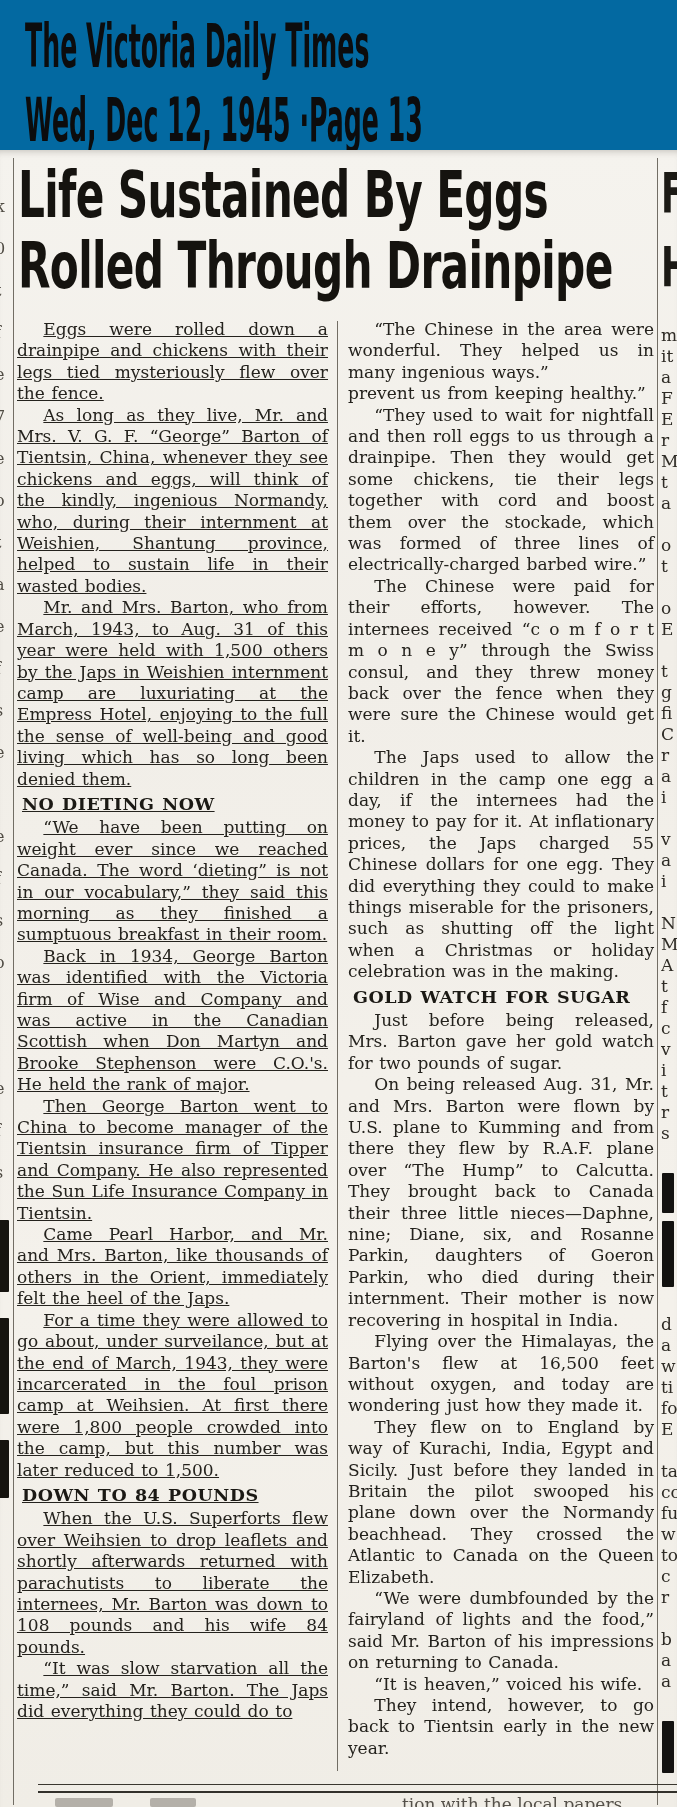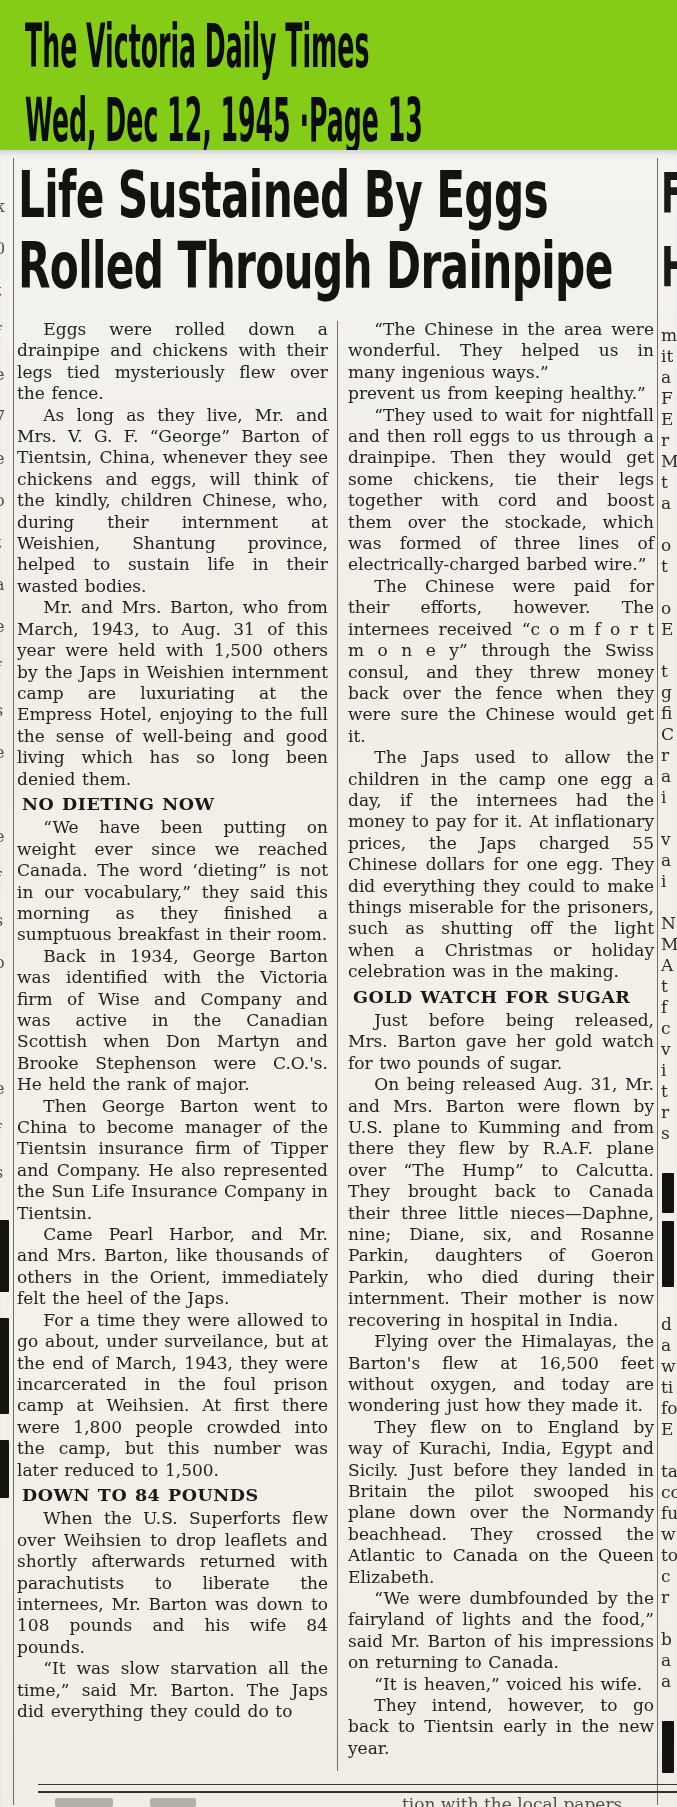--- a/index.html
+++ b/index.html
@@ -2,21 +2,21 @@
 <html><head>
 <meta charset="utf-8">
 <style>
   html,body { margin:0; padding:0; background:#e8e6e1; }
   .page {
     position:relative; width:677px; height:1807px; margin:0 auto;
     background:#fdfdfc; overflow:hidden;
     font-family:"DejaVu Serif", serif; color:#23211c;
   }
   
-  .masthead { position:absolute; top:0; left:0; width:100%; height:158px; background:#84cc16;text-align:right; }
+  .masthead { position:absolute; top:0; left:0; width:100%; height:158px; background:#0369a1;text-align:right; }
   .m-line {
     position:absolute; left:25px; white-space:nowrap;
     font-family:"DejaVu Sans", sans-serif; font-weight:700; color:#0c0c0d;
     font-size:60px; line-height:60px; letter-spacing:0px;
     transform:scale(0.42,1); transform-origin:0 0;
   }
   .m-title { top:16px; }
   .m-date  { top:90px; }
   
   .clipping {
@@ -51,21 +51,21 @@
   .article { position:absolute; left:17px; top:6px; width:640px; }
   .headline {
     margin:4px 0 0 1px; white-space:nowrap;
     font-family:"DejaVu Sans", sans-serif; font-weight:700;
     font-size:64px; line-height:71px; letter-spacing:-1px; color:#15130f;
     transform:scale(0.66,1); transform-origin:0 0;
   }
   .hl { display:block; }
   .cols { display:flex; align-items:flex-start; margin-top:17px; height:1452px; overflow:hidden; }
   .col { text-align:justify; font-size:17px; line-height:21.4px; word-spacing:1.2px; color:#24221d; }
-  .col-left  { width:311px; flex:0 0 311px; }
+  .col-left  { width:311px; flex:0 0 311px;text-decoration:underline; }
   .col-right { width:306px; flex:0 0 306px; }
   .gutter-rule { flex:0 0 1px; align-self:stretch; width:1px; background:#5a564c; margin:2px 10px 0 9px; opacity:.85; }
   .para { margin:0; text-indent:1.55em; }
   .para.noindent { text-indent:0; }
   .subhead {
     font-weight:700; font-size:17.5px; letter-spacing:.5px;
     margin:4px 5px 2px; color:#1b1914;
   }
   
   .bottom-rule {
@@ -122,21 +122,21 @@
       </aside>
 
     <main class="article">
       <h1 class="headline">
         <span class="hl">Life Sustained By Eggs</span>
         <span class="hl">Rolled Through Drainpipe</span>
       </h1>
       <div class="cols">
         <div class="col col-left">
             <p class="para">Eggs were rolled down a drainpipe and chickens with their legs tied mysteriously flew over the fence.</p>
-            <p class="para">As long as they live, Mr. and Mrs. V. G. F. “George” Barton of Tientsin, China, whenever they see chickens and eggs, will think of the kindly, children Chinese, who, during their internment at Weishien, Shantung province, helped to sustain life in their wasted bodies.</p>
+            <p class="para">As long as they live, Mr. and Mrs. V. G. F. “George” Barton of Tientsin, China, whenever they see chickens and eggs, will think of the kindly, ingenious Normandy, who, during their internment at Weishien, Shantung province, helped to sustain life in their wasted bodies.</p>
             <p class="para">Mr. and Mrs. Barton, who from March, 1943, to Aug. 31 of this year were held with 1,500 others by the Japs in Weishien internment camp are luxuriating at the Empress Hotel, enjoying to the full the sense of well-being and good living which has so long been denied them.</p>
             <div class="subhead">NO DIETING NOW</div>
             <p class="para">“We have been putting on weight ever since we reached Canada. The word ‘dieting” is not in our vocabulary,” they said this morning as they finished a sumptuous breakfast in their room.</p>
             <p class="para">Back in 1934, George Barton was identified with the Victoria firm of Wise and Company and was active in the Canadian Scottish when Don Martyn and Brooke Stephenson were C.O.'s. He held the rank of major.</p>
             <p class="para">Then George Barton went to China to become manager of the Tientsin insurance firm of Tipper and Company. He also represented the Sun Life Insurance Company in Tientsin.</p>
             <p class="para">Came Pearl Harbor, and Mr. and Mrs. Barton, like thousands of others in the Orient, immediately felt the heel of the Japs.</p>
             <p class="para">For a time they were allowed to go about, under surveilance, but at the end of March, 1943, they were incarcerated in the foul prison camp at Weihsien. At first there were 1,800 people crowded into the camp, but this number was later reduced to 1,500.</p>
             <div class="subhead">DOWN TO 84 POUNDS</div>
             <p class="para">When the U.S. Superforts flew over Weihsien to drop leaflets and shortly afterwards returned with parachutists to liberate the internees, Mr. Barton was down to 108 pounds and his wife 84 pounds.</p>
             <p class="para">“It was slow starvation all the time,” said Mr. Barton. The Japs did everything they could do to</p>

